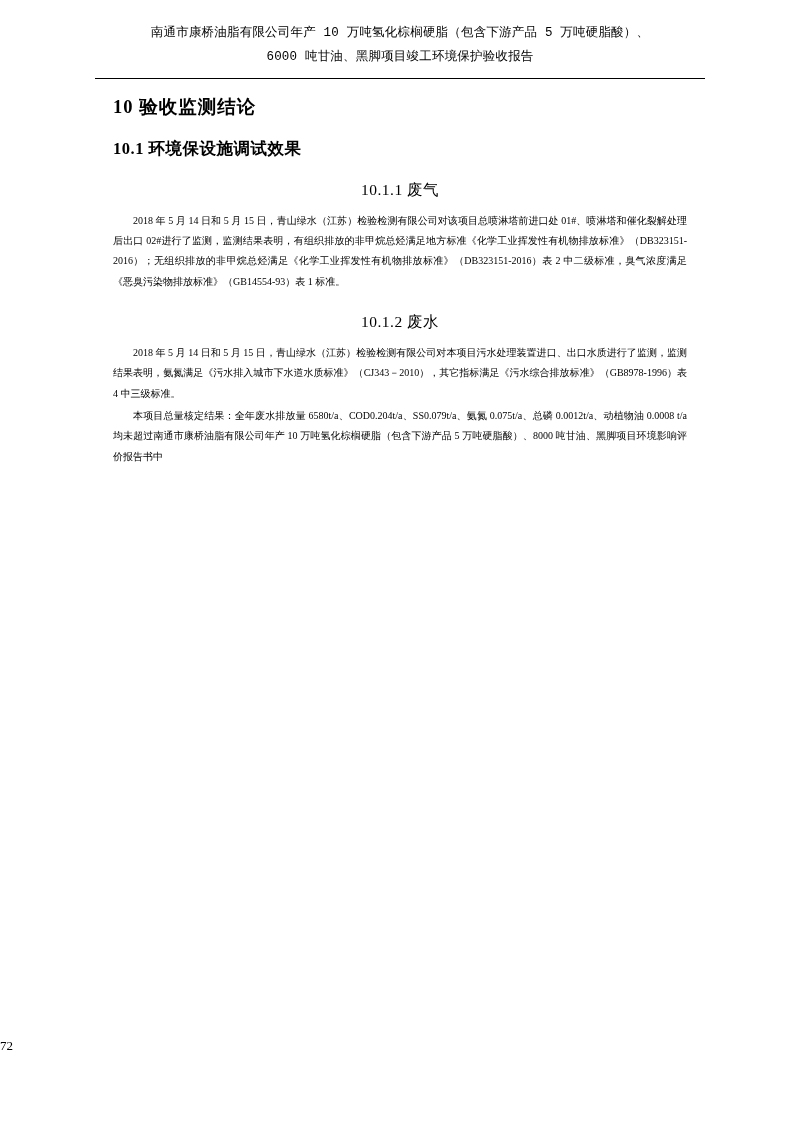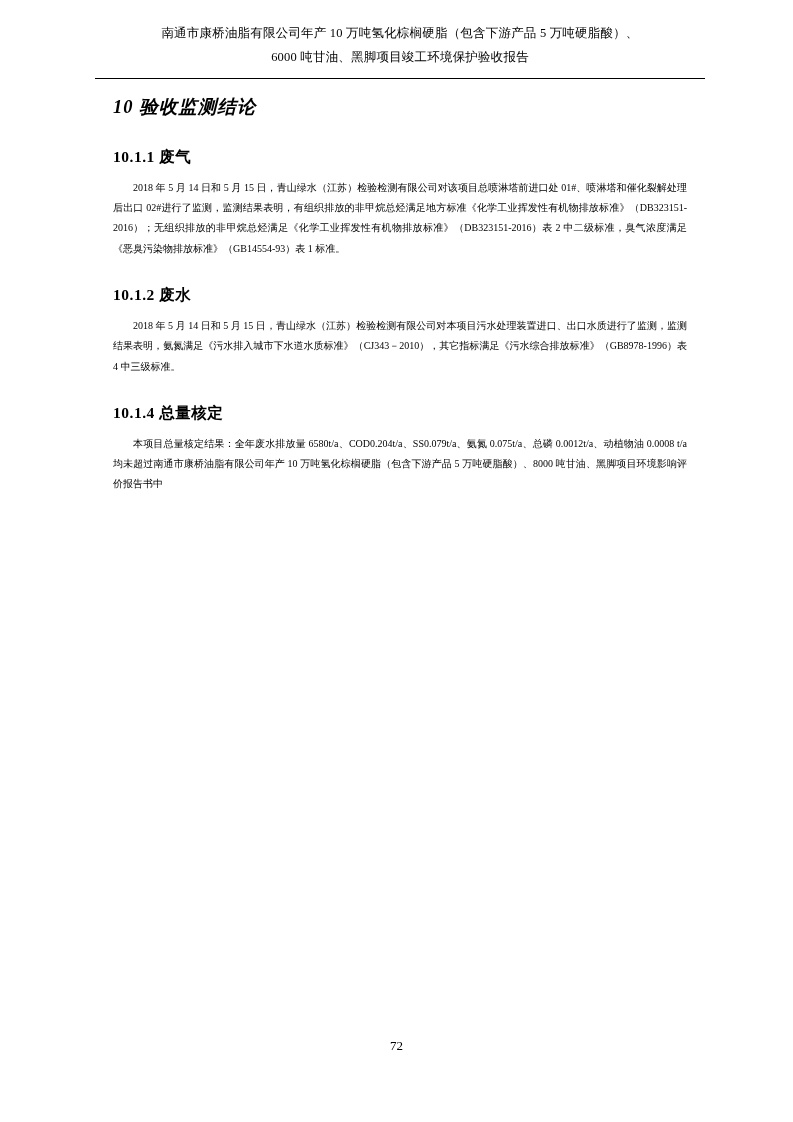--- a/index.html
+++ b/index.html
@@ -22,21 +22,21 @@
   }
   .header {
     position: absolute;
     top: 22px;
     left: 95px;
     width: 610px;
     text-align: center;
     font-size: 12.5px;
     line-height: 1.9;
     letter-spacing: 0.2px;
-    font-family: Liberation Serif, serif;
+    font-family: Liberation Mono, monospace;
   }
   .header-rule {
     position: absolute;
     top: 78px;
     left: 95px;
     width: 610px;
     height: 1px;
     background: #000000;
   }
   .content {
@@ -44,78 +44,78 @@
     top: 95px;
     left: 113px;
     width: 574px;
   }
   h1.h-main {
     font-size: 18.5px;
     font-weight: bold;
     margin: 0 0 16px 0;
     letter-spacing: 1px;
     line-height: 1.4;
-    font-style: italic;
   }
   h2.h-sub {
     font-size: 16.5px;
     font-weight: bold;
     margin: 14px 0 12px 0;
     letter-spacing: 0.5px;
     line-height: 1.4;
   }
   h3.h-subsub {
     font-size: 15.5px;
-    font-weight: bold;
-    margin: 25px 0 10px 0;
+    font-weight: normal;
+    margin: 19px 0 10px 0;
     letter-spacing: 0.5px;
     line-height: 1.4;
+    text-align: center;
   }
   p.para {
     font-size: 10px;
     line-height: 2.04;
     margin: 0 0 2px 0;
     text-align: justify;
     text-justify: inter-ideograph;
     text-indent: 2em;
     letter-spacing: 0px;
   }
   .page-number {
     position: absolute;
     bottom: 68px;
     left: 0;
     width: 793px;
-    text-align: center;
+    text-align: left;
     font-size: 13px;
     font-family: "Liberation Serif", "DejaVu Serif", serif;
   }
 </style>
 </head>
 <body>
 
 <div class="page">
 
   <div class="header">
     <div>南通市康桥油脂有限公司年产 10 万吨氢化棕榈硬脂（包含下游产品 5 万吨硬脂酸）、</div>
     <div>6000 吨甘油、黑脚项目竣工环境保护验收报告</div>
   </div>
   <div class="header-rule"></div>
 
   <div class="content">
 
     <h1 class="h-main">10  验收监测结论</h1>
 
+    <h2 class="h-sub">10.1 环境保设施调试效果</h2>
 
     <h3 class="h-subsub">10.1.1 废气</h3>
     <p class="para">2018 年 5 月 14 日和 5 月 15 日，青山绿水（江苏）检验检测有限公司对该项目总喷淋塔前进口处 01#、喷淋塔和催化裂解处理后出口 02#进行了监测，监测结果表明，有组织排放的非甲烷总烃满足地方标准《化学工业挥发性有机物排放标准》（DB323151-2016）；无组织排放的非甲烷总烃满足《化学工业挥发性有机物排放标准》（DB323151-2016）表 2 中二级标准，臭气浓度满足《恶臭污染物排放标准》（GB14554-93）表 1 标准。</p>
 
     <h3 class="h-subsub">10.1.2 废水</h3>
     <p class="para">2018 年 5 月 14 日和 5 月 15 日，青山绿水（江苏）检验检测有限公司对本项目污水处理装置进口、出口水质进行了监测，监测结果表明，氨氮满足《污水排入城市下水道水质标准》（CJ343－2010），其它指标满足《污水综合排放标准》（GB8978-1996）表 4 中三级标准。</p>
 
 
-    <h3 class="h-subsub">10.1.4 总量核定</h3>
     <p class="para">本项目总量核定结果：全年废水排放量 6580t/a、COD0.204t/a、SS0.079t/a、氨氮 0.075t/a、总磷 0.0012t/a、动植物油 0.0008 t/a 均未超过南通市康桥油脂有限公司年产 10 万吨氢化棕榈硬脂（包含下游产品 5 万吨硬脂酸）、8000 吨甘油、黑脚项目环境影响评价报告书中</p>
 
   </div>
 
   <div class="page-number">72</div>
 
 </div>
 
 </body></html>

